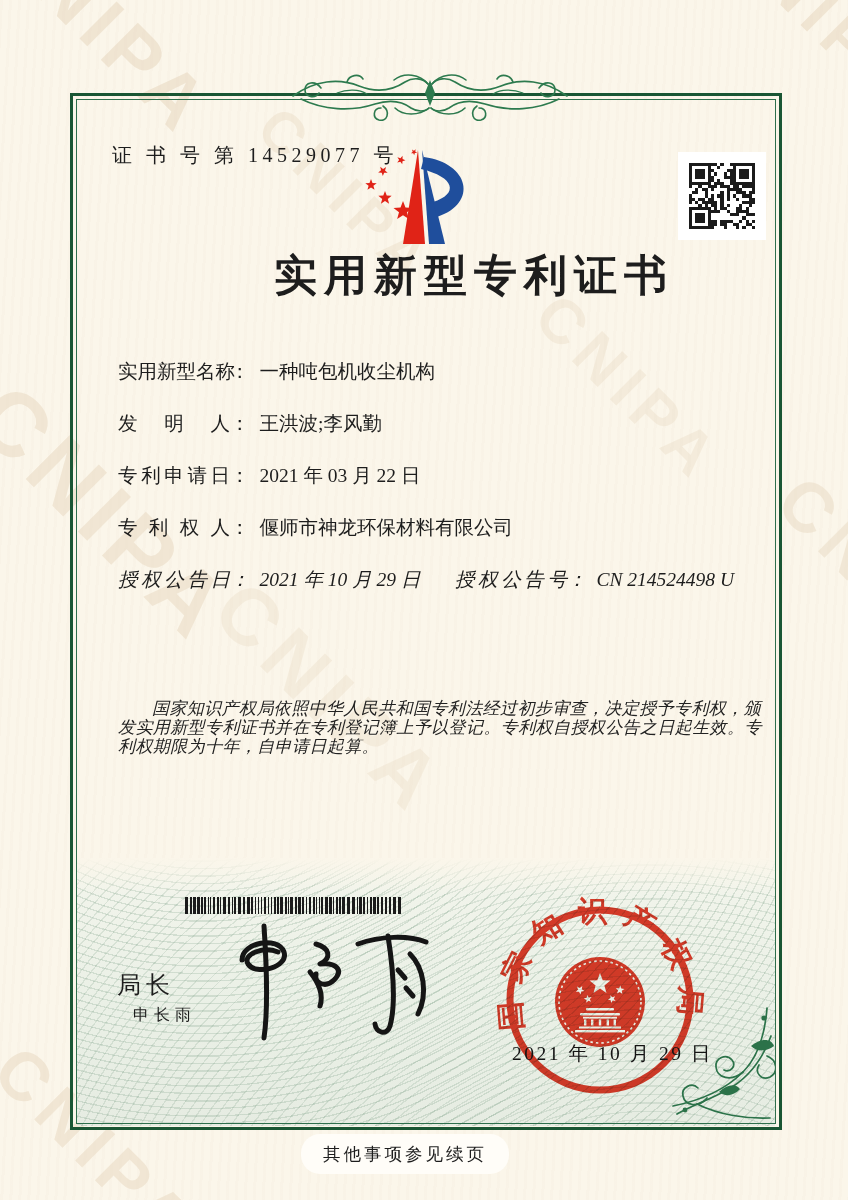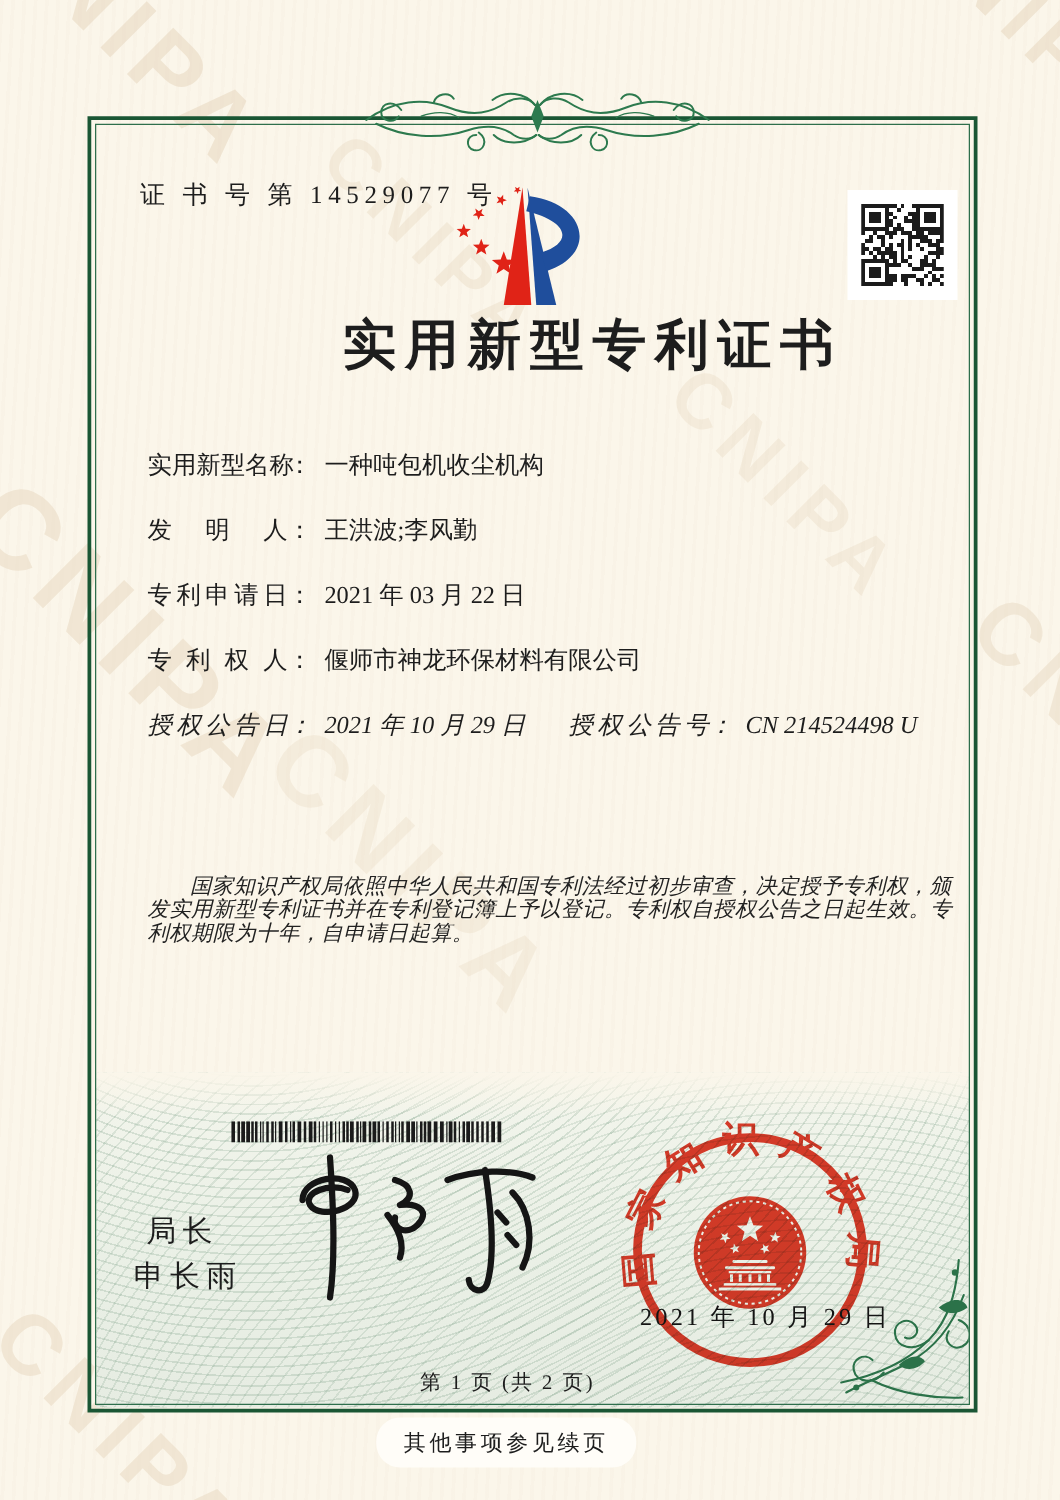--- a/index.html
+++ b/index.html
@@ -29,21 +29,21 @@
   .fields{left:118px;top:358px;width:660px;font-size:19.5px;}
   .frow{height:52px;white-space:nowrap;}
   .fgroup{display:inline-block;font-style:italic;}
   .fgroup.first{width:332px;}
   .flabel{display:inline-block;width:112px;text-align:justify;text-align-last:justify;}
   .fvalue{margin-left:10px;}
   .paras{left:118px;top:699px;width:650px;font-size:17px;line-height:19px;
          font-style:italic;color:#222;letter-spacing:0.4px;}
   .paras p{margin:0;text-indent:2em;}
   .sig-title{left:117px;top:969px;font-size:24px;letter-spacing:5px;}
-  .sig-name{left:107px;top:1005px;font-size:24px;letter-spacing:5px;}
+  .sig-name{left:133px;top:1005px;font-size:16px;letter-spacing:5px;}
   .seal-date{left:512px;top:1040px;font-size:19.5px;letter-spacing:2.5px;color:#141414;z-index:7;}
   .page-info{left:50px;top:1095px;width:712px;text-align:center;font-size:16.5px;letter-spacing:2px;}
   .note-box{left:405px;top:1134px;transform:translateX(-50%);background:#fffdf8;
             padding:8px 22px;font-size:17.5px;letter-spacing:3px;white-space:nowrap;border-radius:19px;}
   .seal-svg{left:489px;top:889px;z-index:6;opacity:0.93;mix-blend-mode:multiply;}
   .sig-svg{left:212px;top:912px;z-index:6;}
   .logo-svg{left:357px;top:145px;}
   .flourish-top{left:287px;top:66px;z-index:6;}
   .flourish-corner{left:655px;top:1006px;z-index:6;}
   .barcode-svg{left:185px;top:897px;z-index:6;}
@@ -487,16 +487,15 @@
         <rect x="6.6" y="19.5" width="2.4" height="6"></rect>
         <rect x="13.6" y="19.5" width="2.4" height="6"></rect>
         <rect x="-21" y="26.5" width="42" height="2"></rect>
         <rect x="-25" y="30" width="50" height="2.4"></rect>
       </g>
     </g>
   </svg>
 
   <div class="abs seal-date">2021 年 10 月 29 日</div>
 
-  <div class="abs page-info">第 1 页 (共 2 页)</div>
   <div class="abs note-box">其他事项参见续页</div>
 
 </div>
 
 </body></html>

